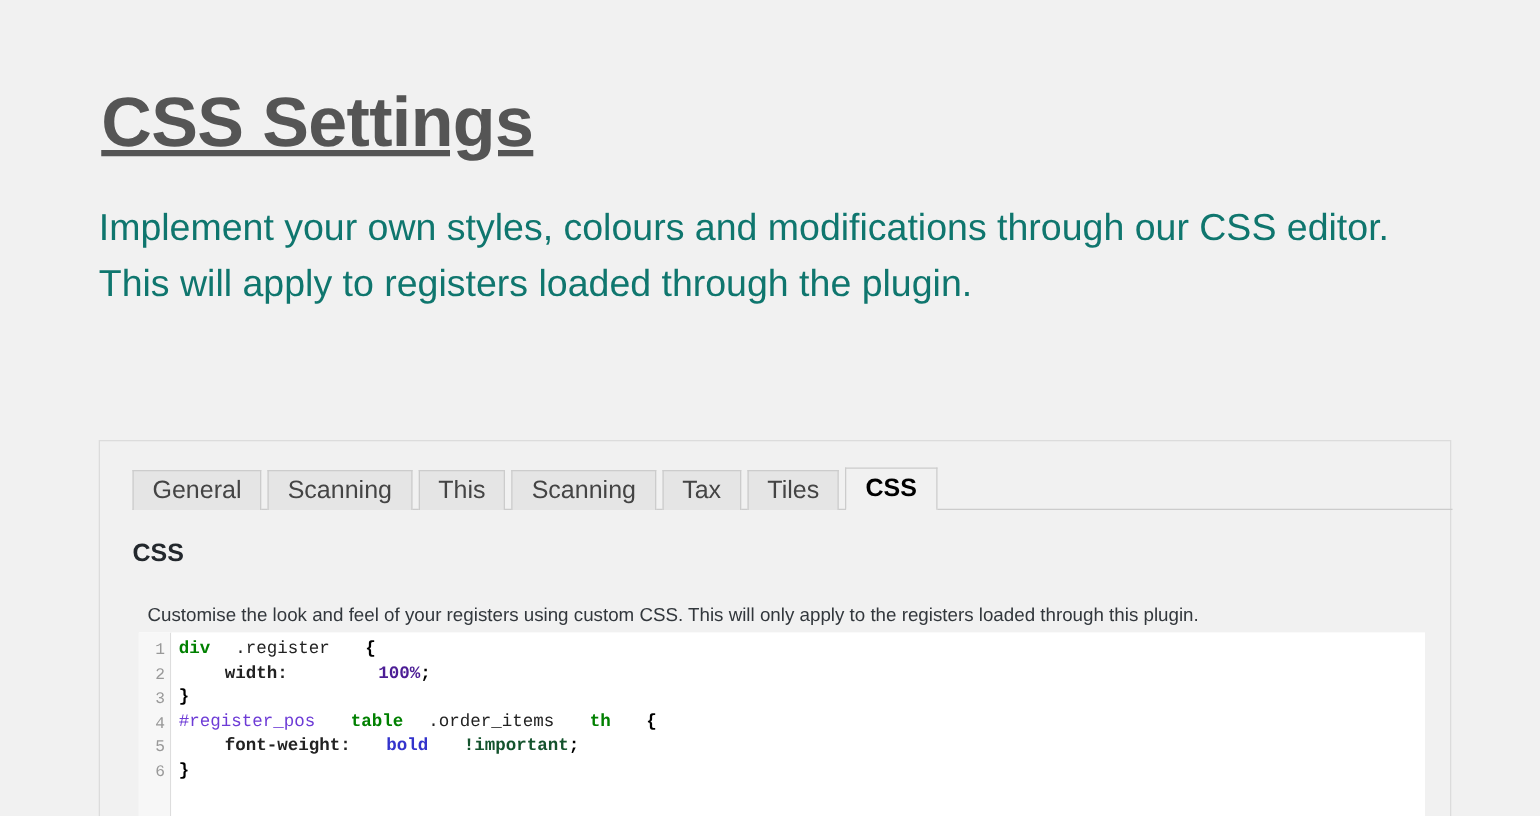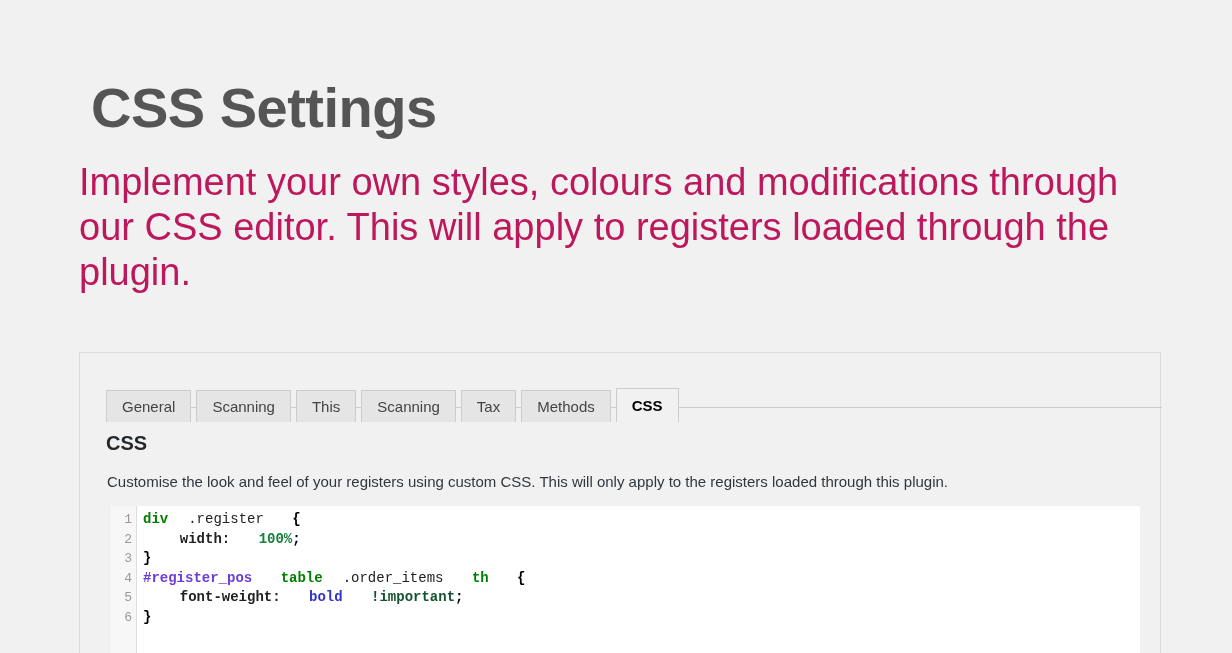--- a/index.html
+++ b/index.html
@@ -19,38 +19,39 @@
     position: relative;
     width: 1232px;
     height: 653px;
   }
 
   
   .page-title {
     position: absolute;
     left: 79px;
     top: 62px;
-    margin: 12px;
+    margin: 2px;
     font-size: 56px;
     line-height: 68px;
     font-weight: bold;
     color: #555555;
     letter-spacing: -0.5px;
+    text-decoration: underline;
   }
 
   .page-subtitle {
     position: absolute;
     left: 79px;
     top: 160px;
     width: 1040px;
     margin: 0;
-    font-size: 38px;
+    font-size: 30px;
     line-height: 45px;
     font-weight: normal;
-    color: #be185d;
+    color: #0f766e;
   }
 
   
   .settings-panel {
     position: absolute;
     left: 79px;
     top: 352px;
     width: 1082px;
     height: 340px;
     background: #f1f1f1;
@@ -76,26 +77,26 @@
     position: relative;
     display: inline-flex;
     align-items: center;
     justify-content: center;
     height: 32px;
     padding: 0 15px;
     margin-right: 5px;
     background: #e5e5e5;
     border: 1px solid #cccccc;
     border-bottom: none;
-    font-size: 15px;
+    font-size: 20px;
     color: #444444;
     box-sizing: border-box;
     white-space: nowrap;
     cursor: pointer;
-    top: 15px;
+    top: 1px;
   }
 
   .tab.active {
     background: #f1f1f1;
     border-color: #cccccc;
     color: #000000;
     font-weight: bold;
     z-index: 3;
     height: 34px;
   }
@@ -119,21 +120,21 @@
     font-size: 20px;
     line-height: 24px;
     font-weight: bold;
     color: #23282d;
   }
 
   .section-desc {
     position: absolute;
     left: 26px;
     top: 118px;
-    margin: 1px;
+    margin: 12px;
     font-size: 15px;
     line-height: 20px;
     color: #32373c;
   }
 
   
   .code-editor {
     position: absolute;
     left: 31px;
     top: 153px;
@@ -182,22 +183,22 @@
     height: 19.6px;
     line-height: 19.6px;
     color: #000000;
     white-space: pre;
   }
 
   
   .tok-tag      { color: #008000; font-weight: bold; margin-top: 12px; }   
   .tok-plain    { color: #222222; margin-left: 20px; }                       
   .tok-prop     { color: #222222; font-weight: bold; }    
-  .tok-number   { color: #15803d; font-weight: bold; }    
-  .tok-id       { color: #6d3bd6; font-weight: bold; text-align: center; }    
+  .tok-number   { color: #4c1d95; font-weight: bold; margin-left: 44px; }    
+  .tok-id       { color: #6d3bd6; font-weight: normal; text-align: center; }    
   .tok-keyword  { color: #3333cc; font-weight: bold; margin-top: 29px; }    
   .tok-important{ color: #14532d; font-weight: bold; }    
   .tok-brace    { color: #000000; font-weight: bold; }
 </style>
 </head>
 <body>
 
 <div class="page">
 
   <h1 class="page-title">CSS Settings</h1>
@@ -216,21 +217,21 @@
         <div class="tab">
           <span>This</span>
         </div>
         <div class="tab">
           <span>Scanning</span>
         </div>
         <div class="tab">
           <span>Tax</span>
         </div>
         <div class="tab">
-          <span>Methods</span>
+          <span>Tiles</span>
         </div>
         <div class="tab active">
           <span>CSS</span>
         </div>
       </div>
 
     <h2 class="section-heading">CSS</h2>
 
     <p class="section-desc">Customise the look and feel of your registers using custom CSS. This will only apply to the registers loaded through this plugin.</p>
 

